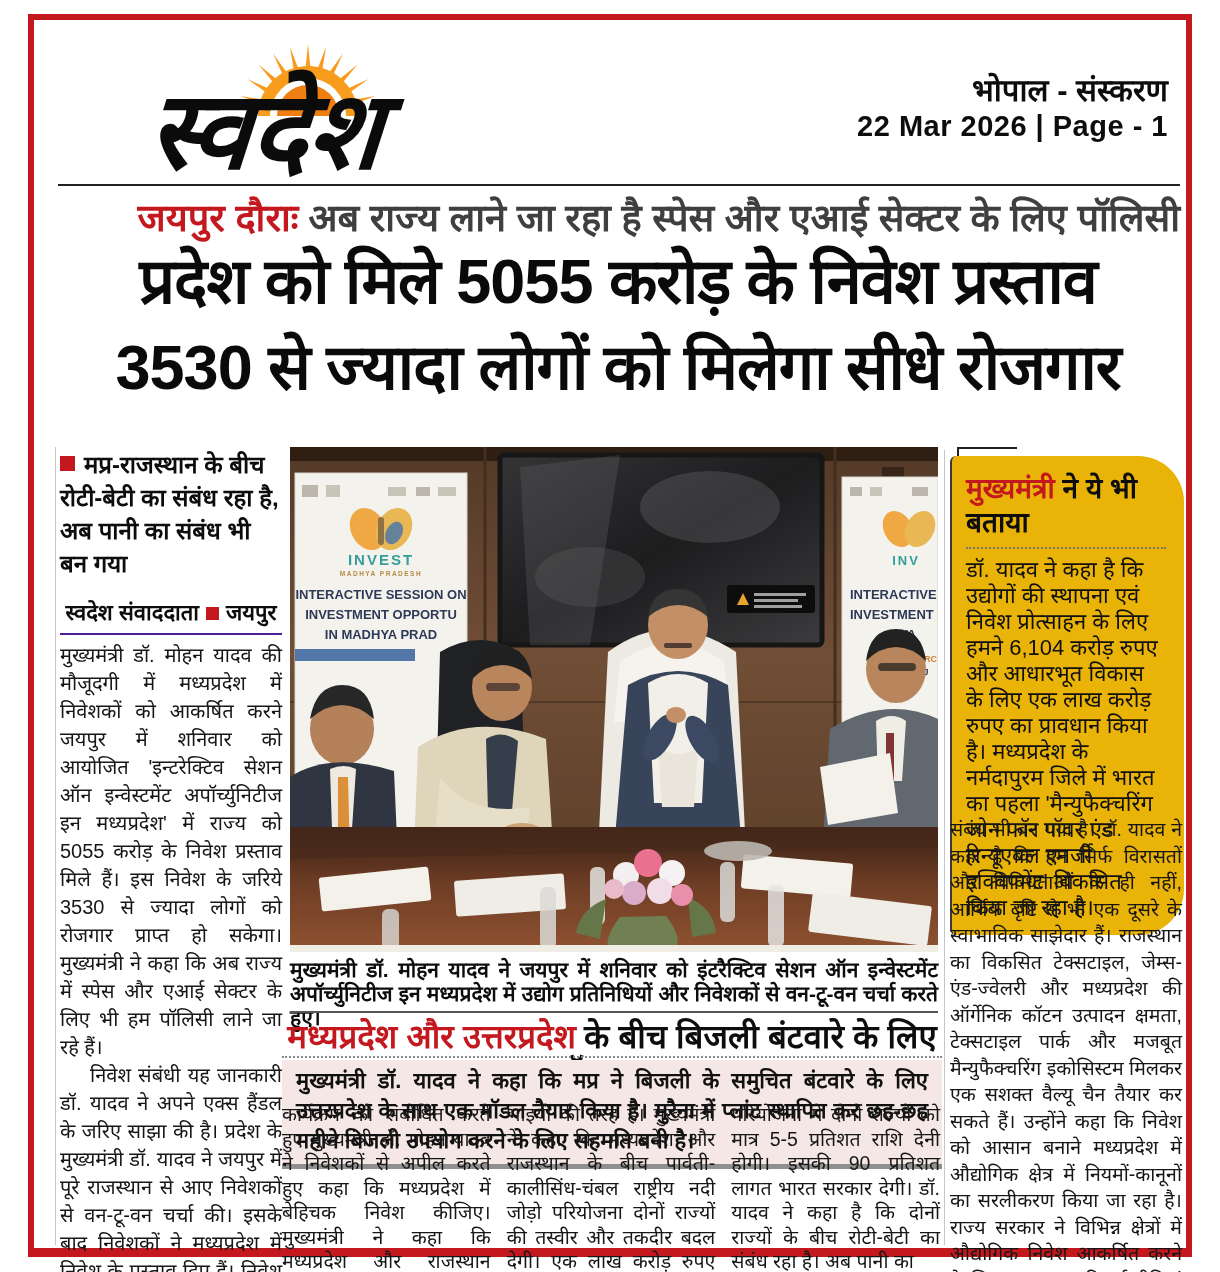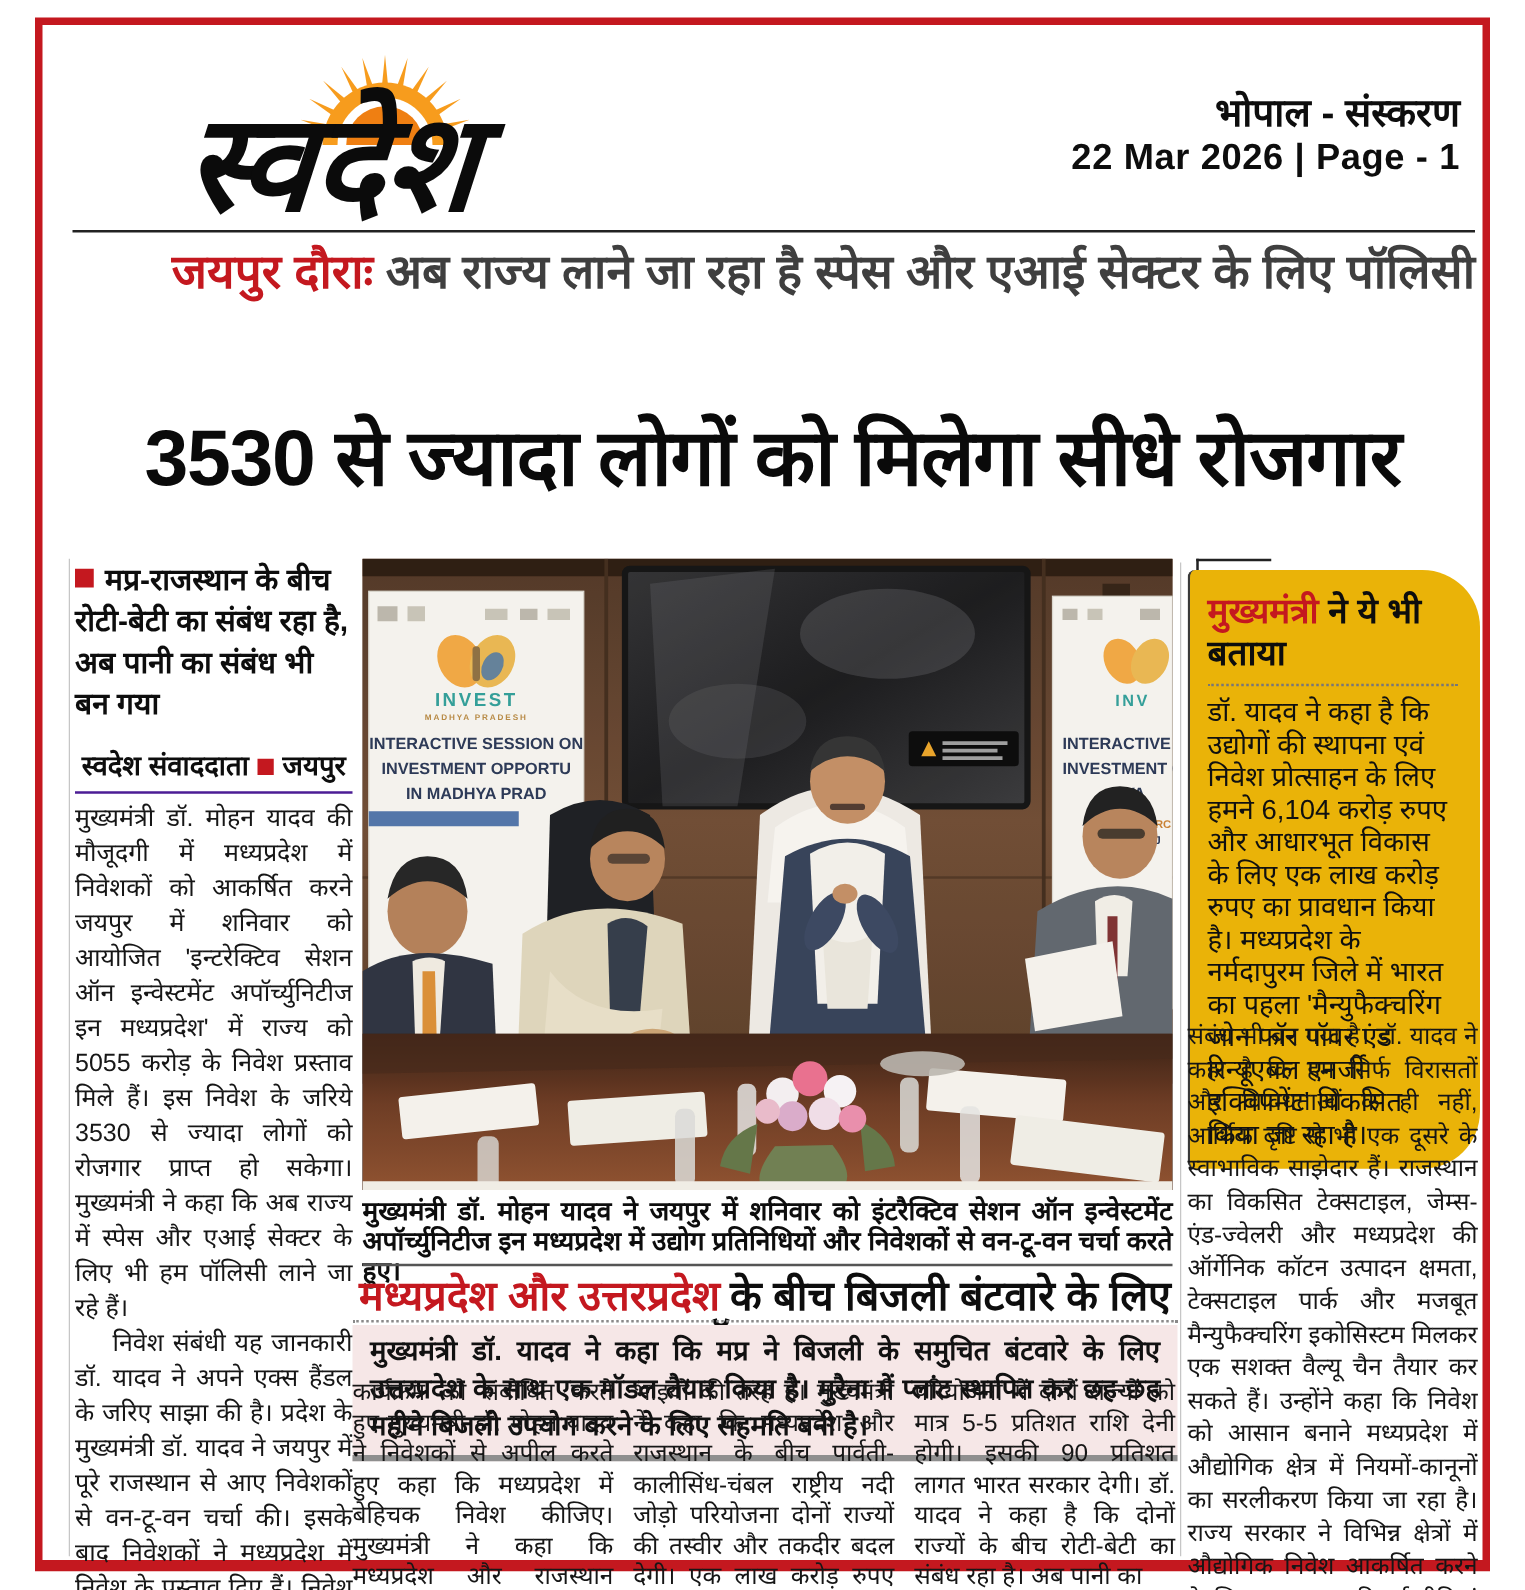--- a/index.html
+++ b/index.html
@@ -87,20 +87,21 @@
   </div>
 
   <div class="abs edition">भोपाल - संस्करण</div>
   <div class="abs datepage">22 Mar 2026 | Page - 1</div>
   <div class="abs mast-rule"></div>
 
   <div class="abs kicker">
     <span class="red">जयपुर दौराः</span><span>अब राज्य लाने जा रहा है स्पेस और एआई सेक्टर के लिए पॉलिसी</span>
   </div>
 
+  <div class="abs headline h1a">प्रदेश को मिले 5055 करोड़ के निवेश प्रस्ताव</div>
   <div class="abs headline h1b">3530 से ज्यादा लोगों को मिलेगा सीधे रोजगार</div>
 
   <div class="abs vrule" style="left:55px;top:447px;height:798px;"></div>
   <div class="abs vrule" style="left:944px;top:450px;height:795px;"></div>
 
   <div class="abs leftcol">
     <div class="summary">
       <span class="sq"></span><span>मप्र-राजस्थान के बीच रोटी-बेटी का संबंध रहा है, अब पानी का संबंध भी बन गया</span>
     </div>
     <div class="byline">

